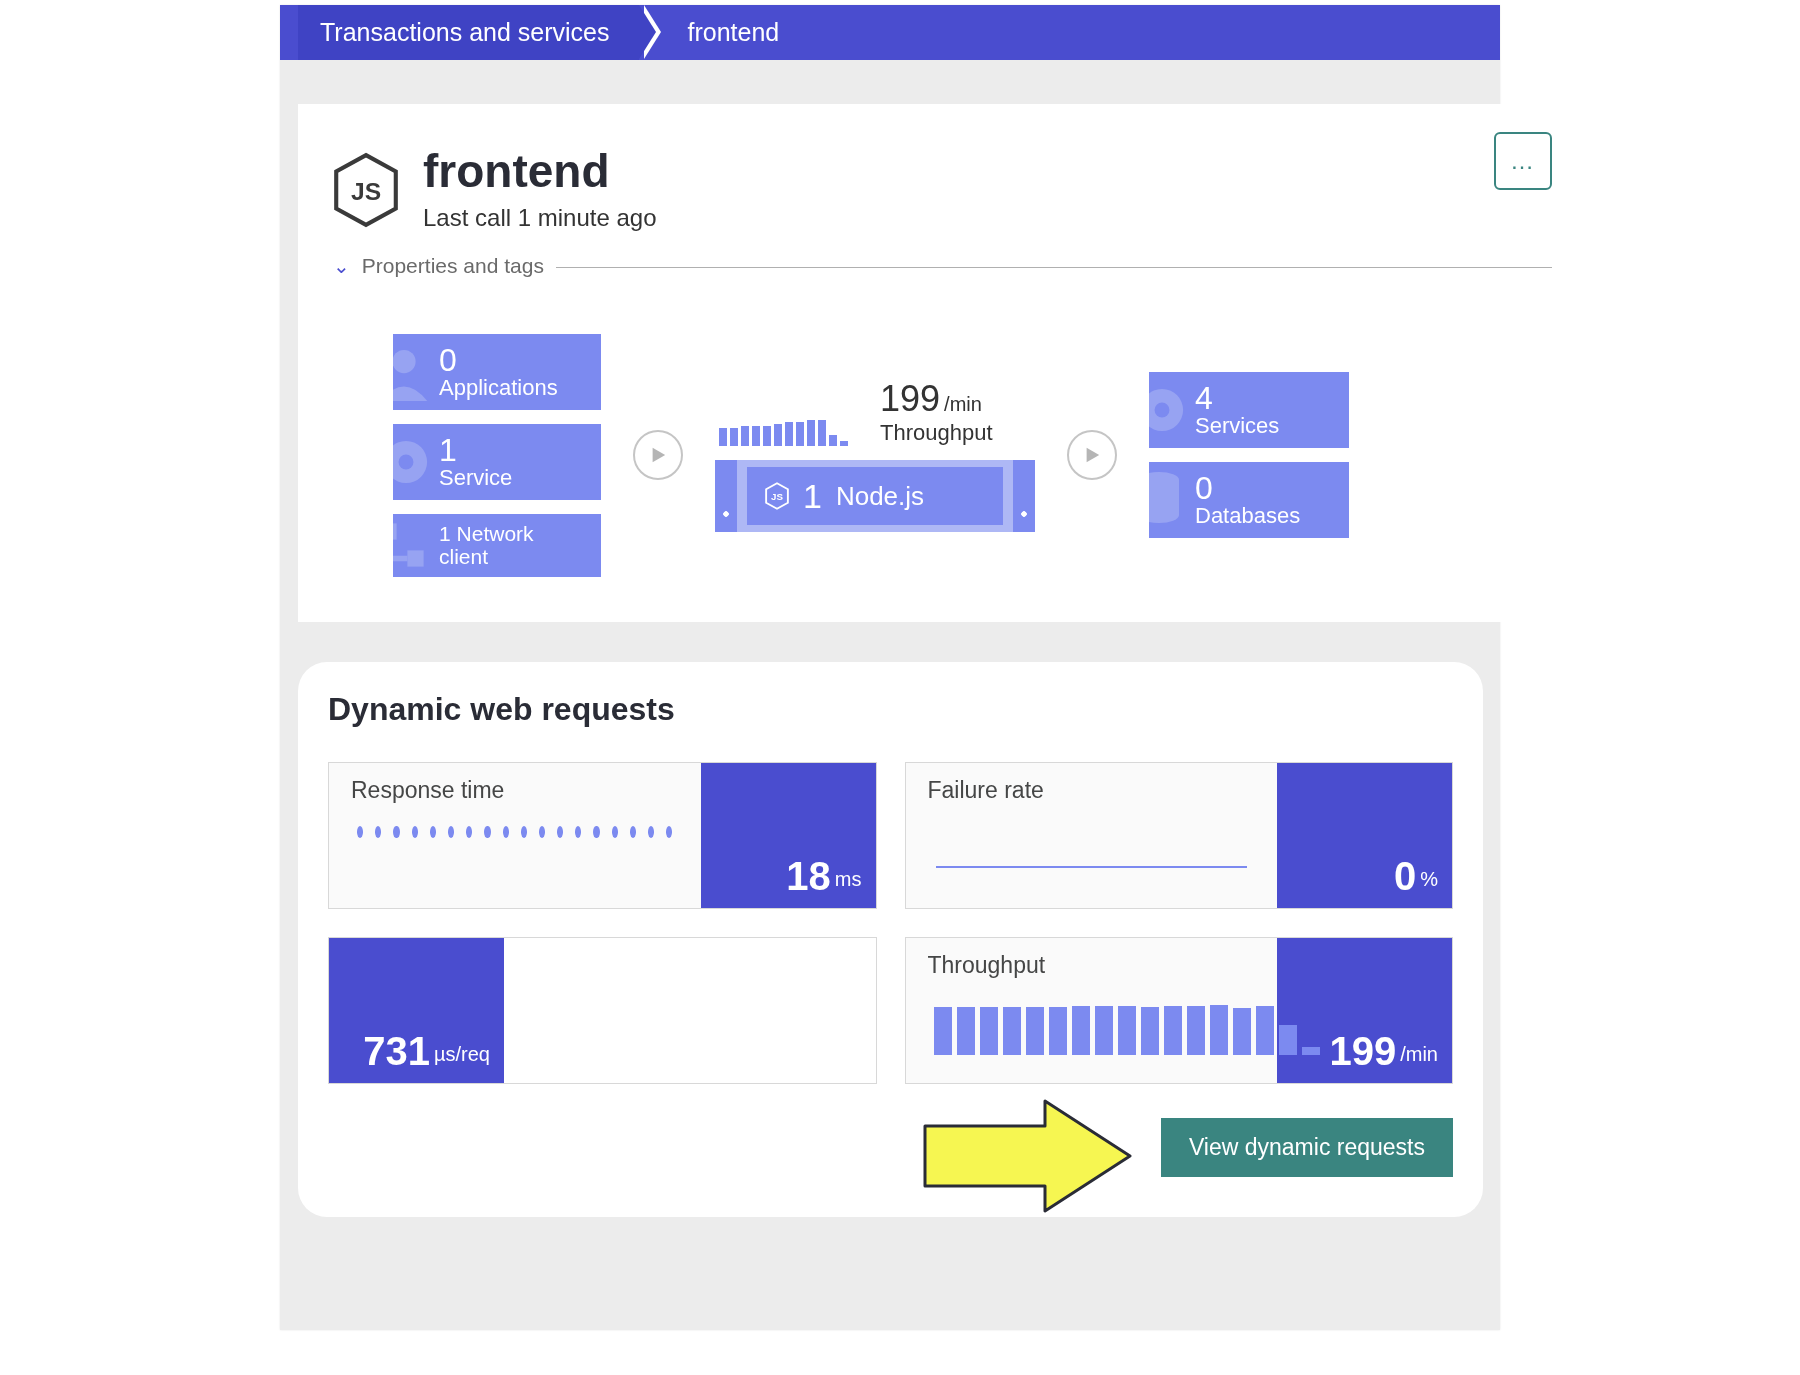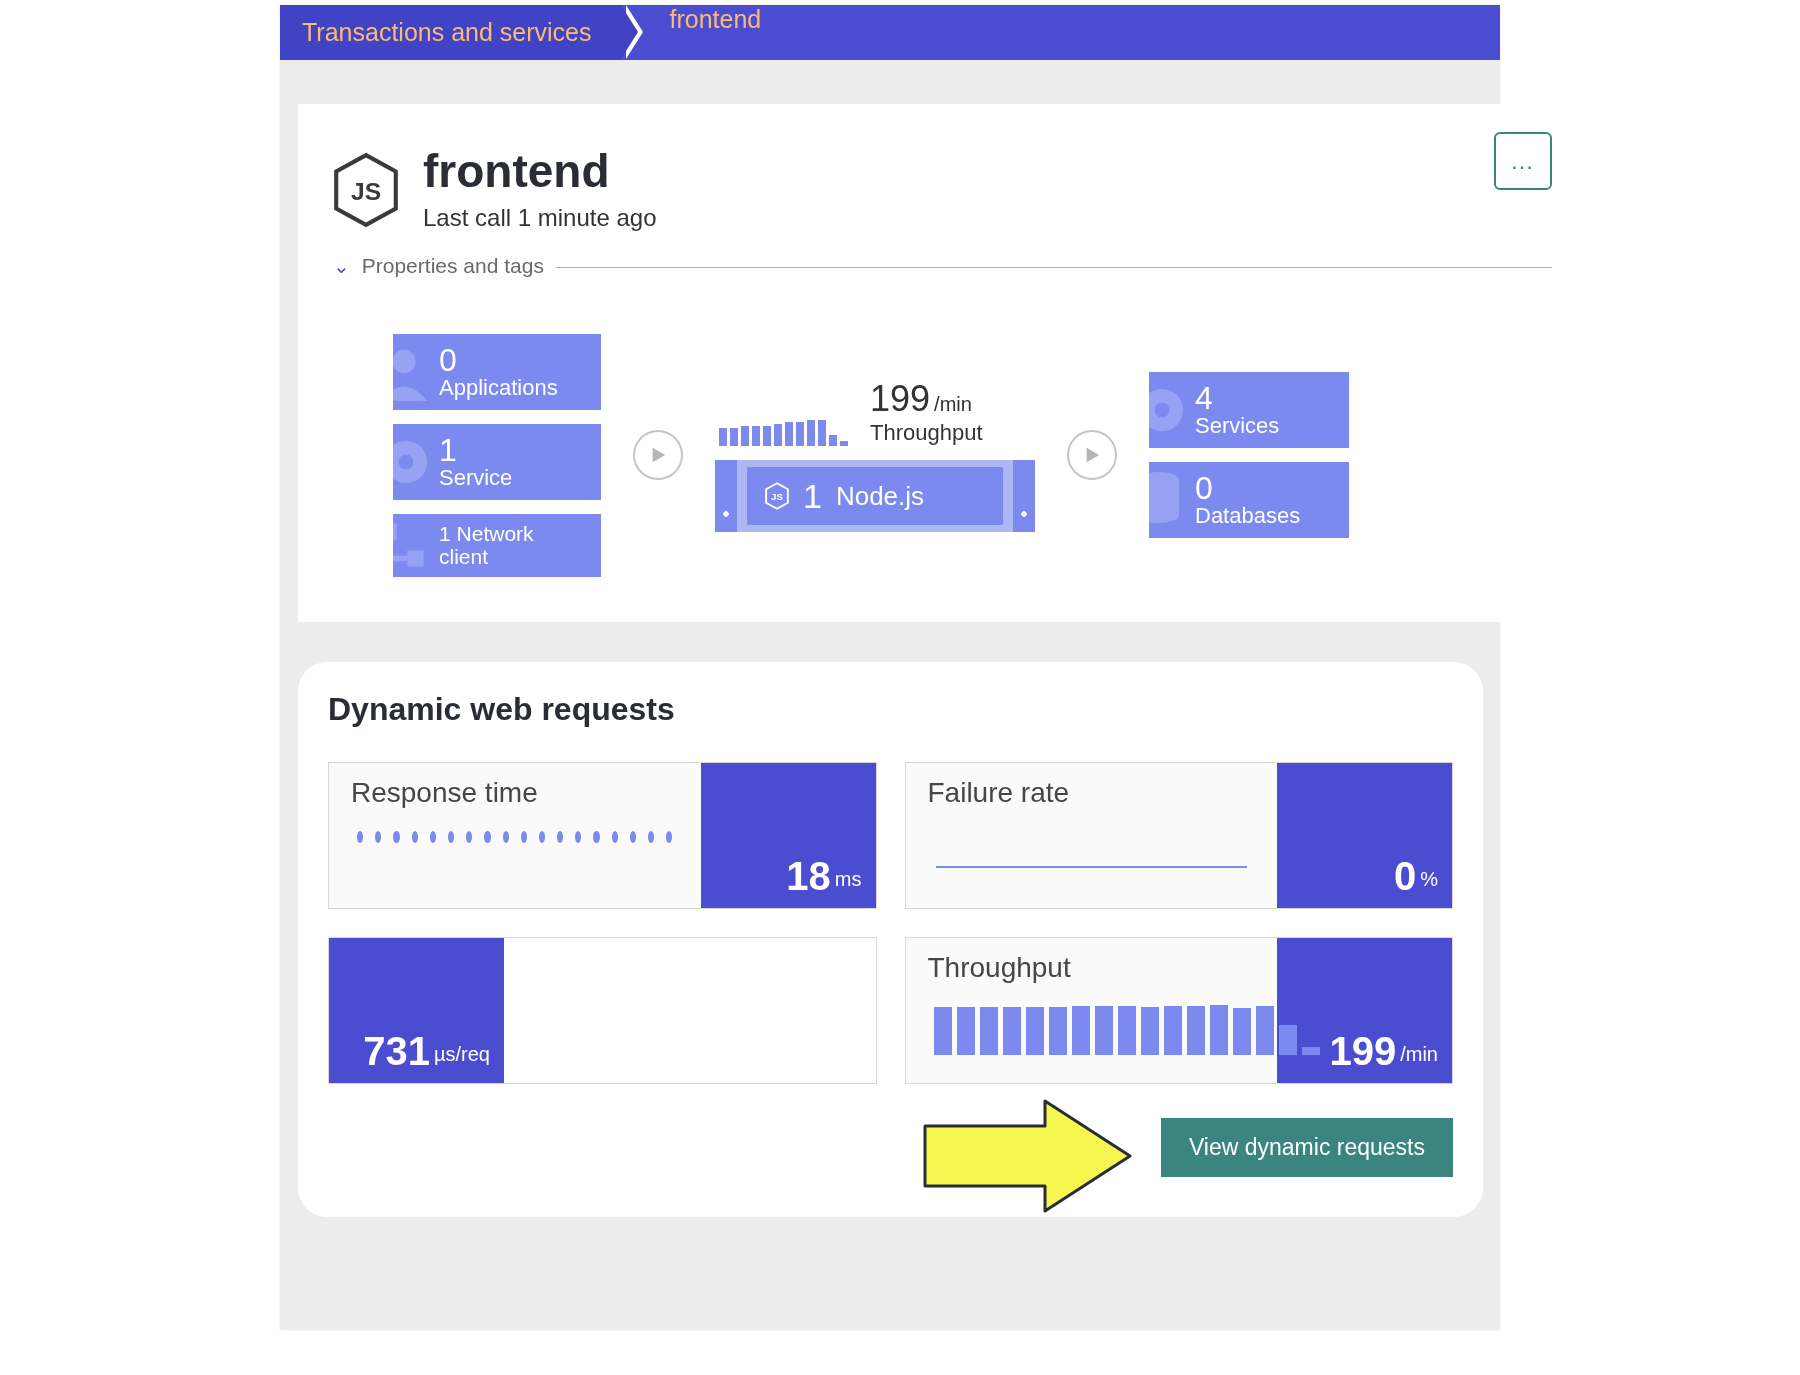--- a/index.html
+++ b/index.html
@@ -23,23 +23,24 @@
   .stage{
     position:absolute;
     left:280px; top:5px;
     width:1220px; height:1325px;
     box-shadow:0 0 2px rgba(0,0,0,.1);
   }
   
   .bc{
     height:55px;
     background:var(--accent);
-    display:flex; align-items:flex-start;
-    font-size:25px; color:#fdba74;
-    position:relative;
+    display:flex; align-items:center;
+    font-size:25px; color:#ffffff;
+    position:relative;
+    padding-left:18px;
   }
   .bc-home{
     height:100%; display:flex; align-items:center;
     padding:0 30px 0 22px;
     background:#3F43C4;
     position:relative;
     cursor:pointer;
   }
   .bc-home::after{
     content:"";
@@ -159,21 +160,21 @@
     flex-shrink:0;
   }
   .play svg{fill:#B5B5B5;}
 
   .center-col{
     display:flex; flex-direction:column; align-items:stretch;
     gap:14px;
     width:320px;
   }
   .tp-row{
-    display:flex; align-items:flex-end; gap:22px;
+    display:flex; align-items:flex-end; gap:32px;
   }
   .mini-bars{
     display:flex; gap:3px; align-items:flex-end;
     height:28px; padding-left:4px;
   }
   .mini-bars span{
     display:block; width:8px; background:var(--accent-light);
   }
   .tp-text{color:#333;}
   .tp-text .n{font-size:36px;}
@@ -223,21 +224,21 @@
     border:1px solid var(--line);
     height:145px;
     cursor:pointer;
   }
   .metric-body{
     flex:1;
     background:#FAFAFA;
     padding:14px 22px;
     display:flex;flex-direction:column;
   }
-  .metric-name{font-size:28px; color:var(--text-med); margin-bottom:8px;}
+  .metric-name{font-size:23px; color:var(--text-med); margin-bottom:8px;}
   .metric-chart{
     flex:1; position:relative;
   }
   .metric-val{
     width:175px;
     background:var(--accent);
     color:#fff;
     display:flex; align-items:flex-end; justify-content:flex-end;
     padding:12px 14px;
     box-sizing:border-box;

